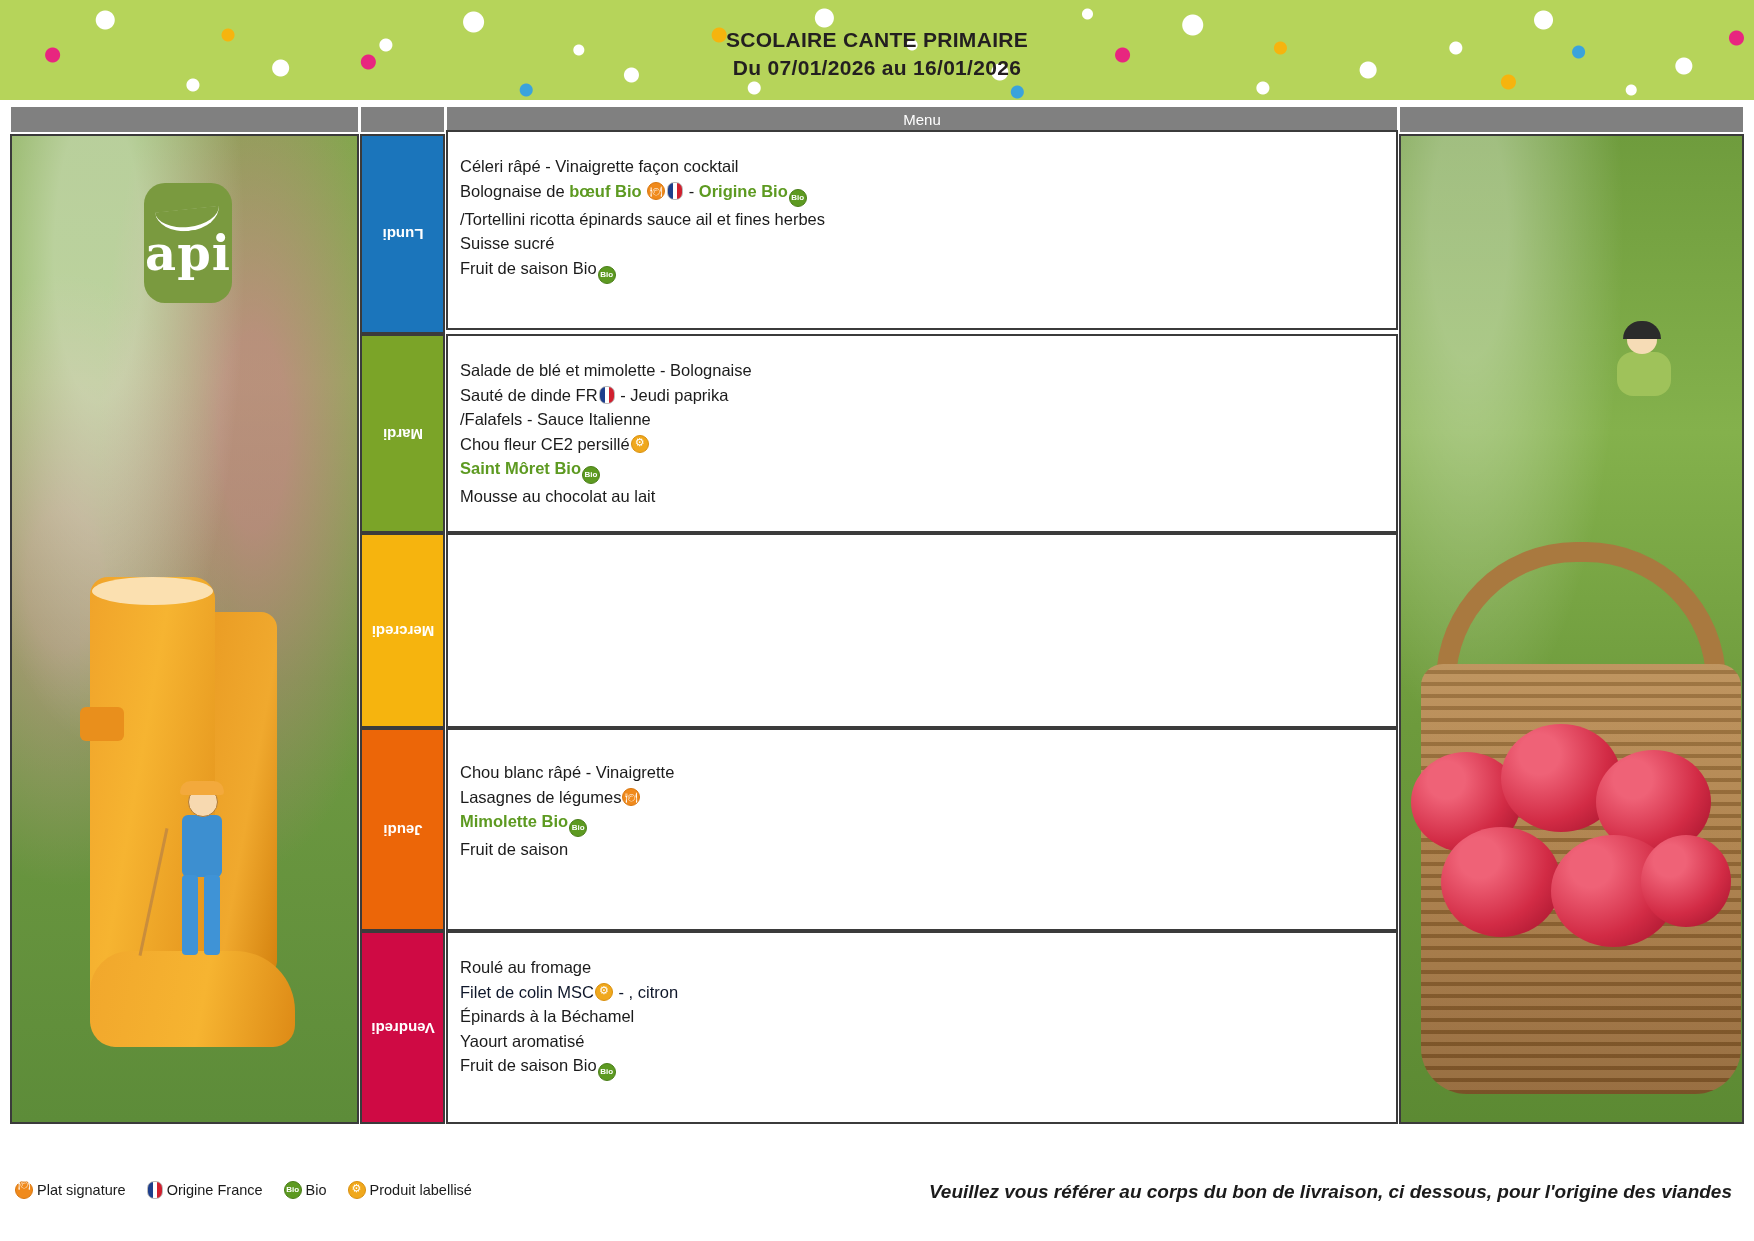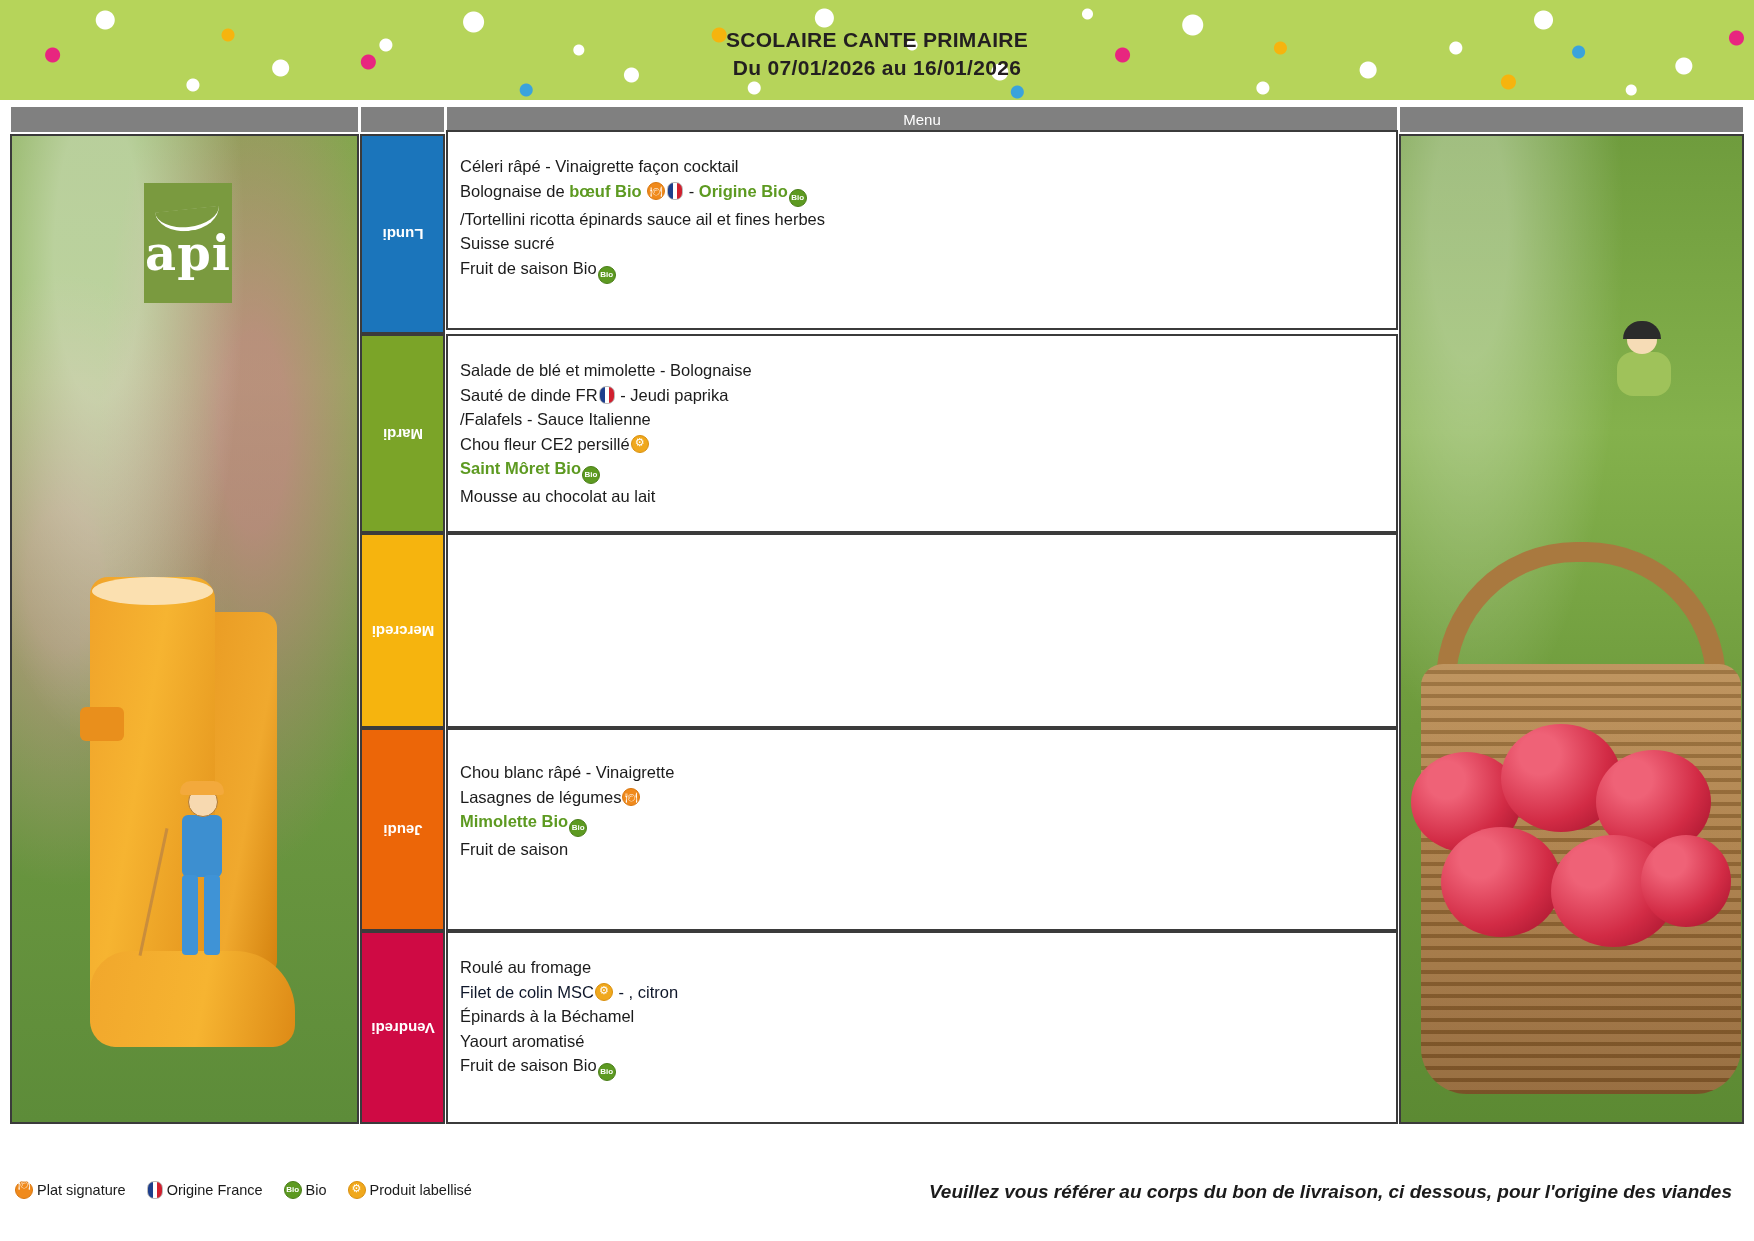--- a/index.html
+++ b/index.html
@@ -105,20 +105,21 @@
     background:
       radial-gradient(ellipse at 25% 12%, rgba(255,255,255,.45) 0 12%, transparent 40%),
       radial-gradient(ellipse at 70% 30%, rgba(226,120,160,.55) 0 10%, transparent 45%),
       radial-gradient(ellipse at 15% 45%, rgba(236,150,180,.45) 0 9%, transparent 40%),
       linear-gradient(180deg, #7fa84a 0%, #86b04f 25%, #6f9a42 55%, #5d8c39 100%);
     overflow: hidden;
   }
   .api-logo {
     position: absolute; left: 132px; top: 47px; width: 88px; height: 120px;
     background: #7a9a3f;
+    border-radius: 21px;
   }
   .api-logo .wave {
     position: absolute; left: 12px; top: 26px; width: 64px; height: 18px;
     border-bottom: 4px solid #ffffff; border-radius: 0 0 50% 50%/0 0 100% 100%;
     transform: rotate(-6deg);
   }
   .api-logo .word {
     position: absolute; left: 0; right: 0; top: 42px;
     text-align: center; color: #ffffff;
     font-family: "DejaVu Serif", serif;

